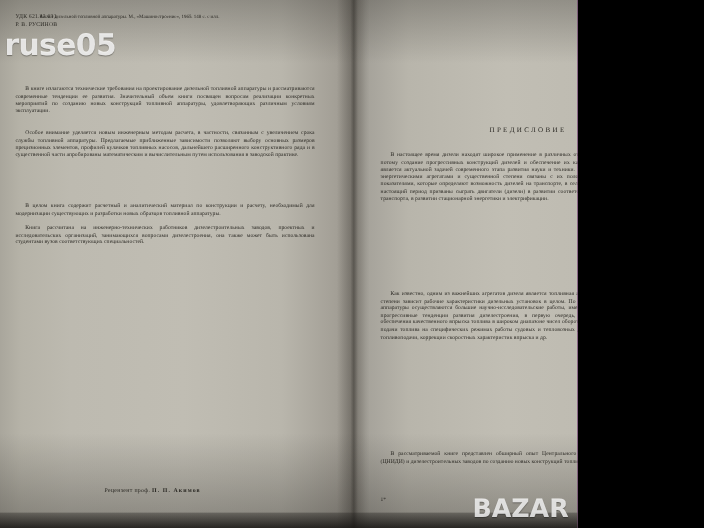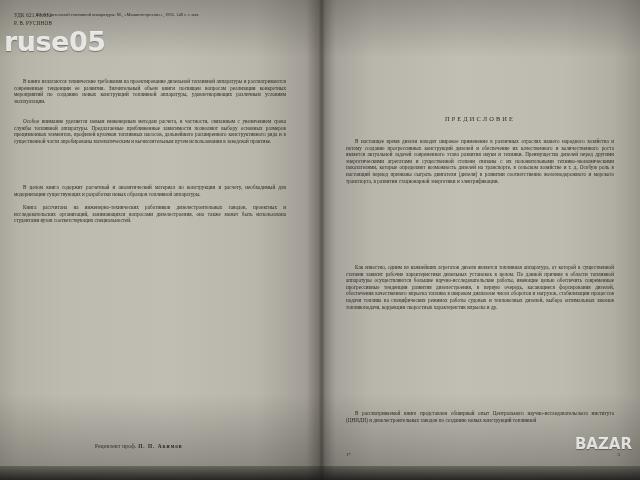--- a/index.html
+++ b/index.html
@@ -2,21 +2,21 @@
 <html><head>
 <meta charset="utf-8">
 <style>
   html, body {
     margin: 0;
     padding: 0;
     background: #000;
   }
   #page {
     position: relative;
-    width: 640px;
+    width: 525px;
     height: 480px;
     overflow: hidden;
     background: #a21caf;
     font-family: "Liberation Serif", serif;
     text-decoration: underline;
   }
   
   #book {
     position: absolute;
     left: 0; top: 0;
@@ -118,23 +118,23 @@
     left: 4px; top: 26px;
     font-family: "DejaVu Sans", sans-serif;
     font-size: 27px;
     font-weight: bold;
     color: rgba(255,255,255,0.82);
     text-shadow: 0 1px 1px rgba(0,0,0,0.35);
     letter-spacing: -0.5px;
   }
   #watermark-right {
     position: absolute;
-    right: 8px; bottom: 27px;
+    right: 8px; bottom: 4px;
     font-family: "DejaVu Sans", sans-serif;
-    font-size: 15px;
+    font-size: 23px;
     font-weight: bold;
     color: rgba(255,255,255,0.80);
     text-shadow: 0 1px 1px rgba(0,0,0,0.35);
     letter-spacing: 0px;
   }
   
   #gutter {
     position: absolute;
     left: 306px; top: 0;
     width: 30px; height: 480px;

